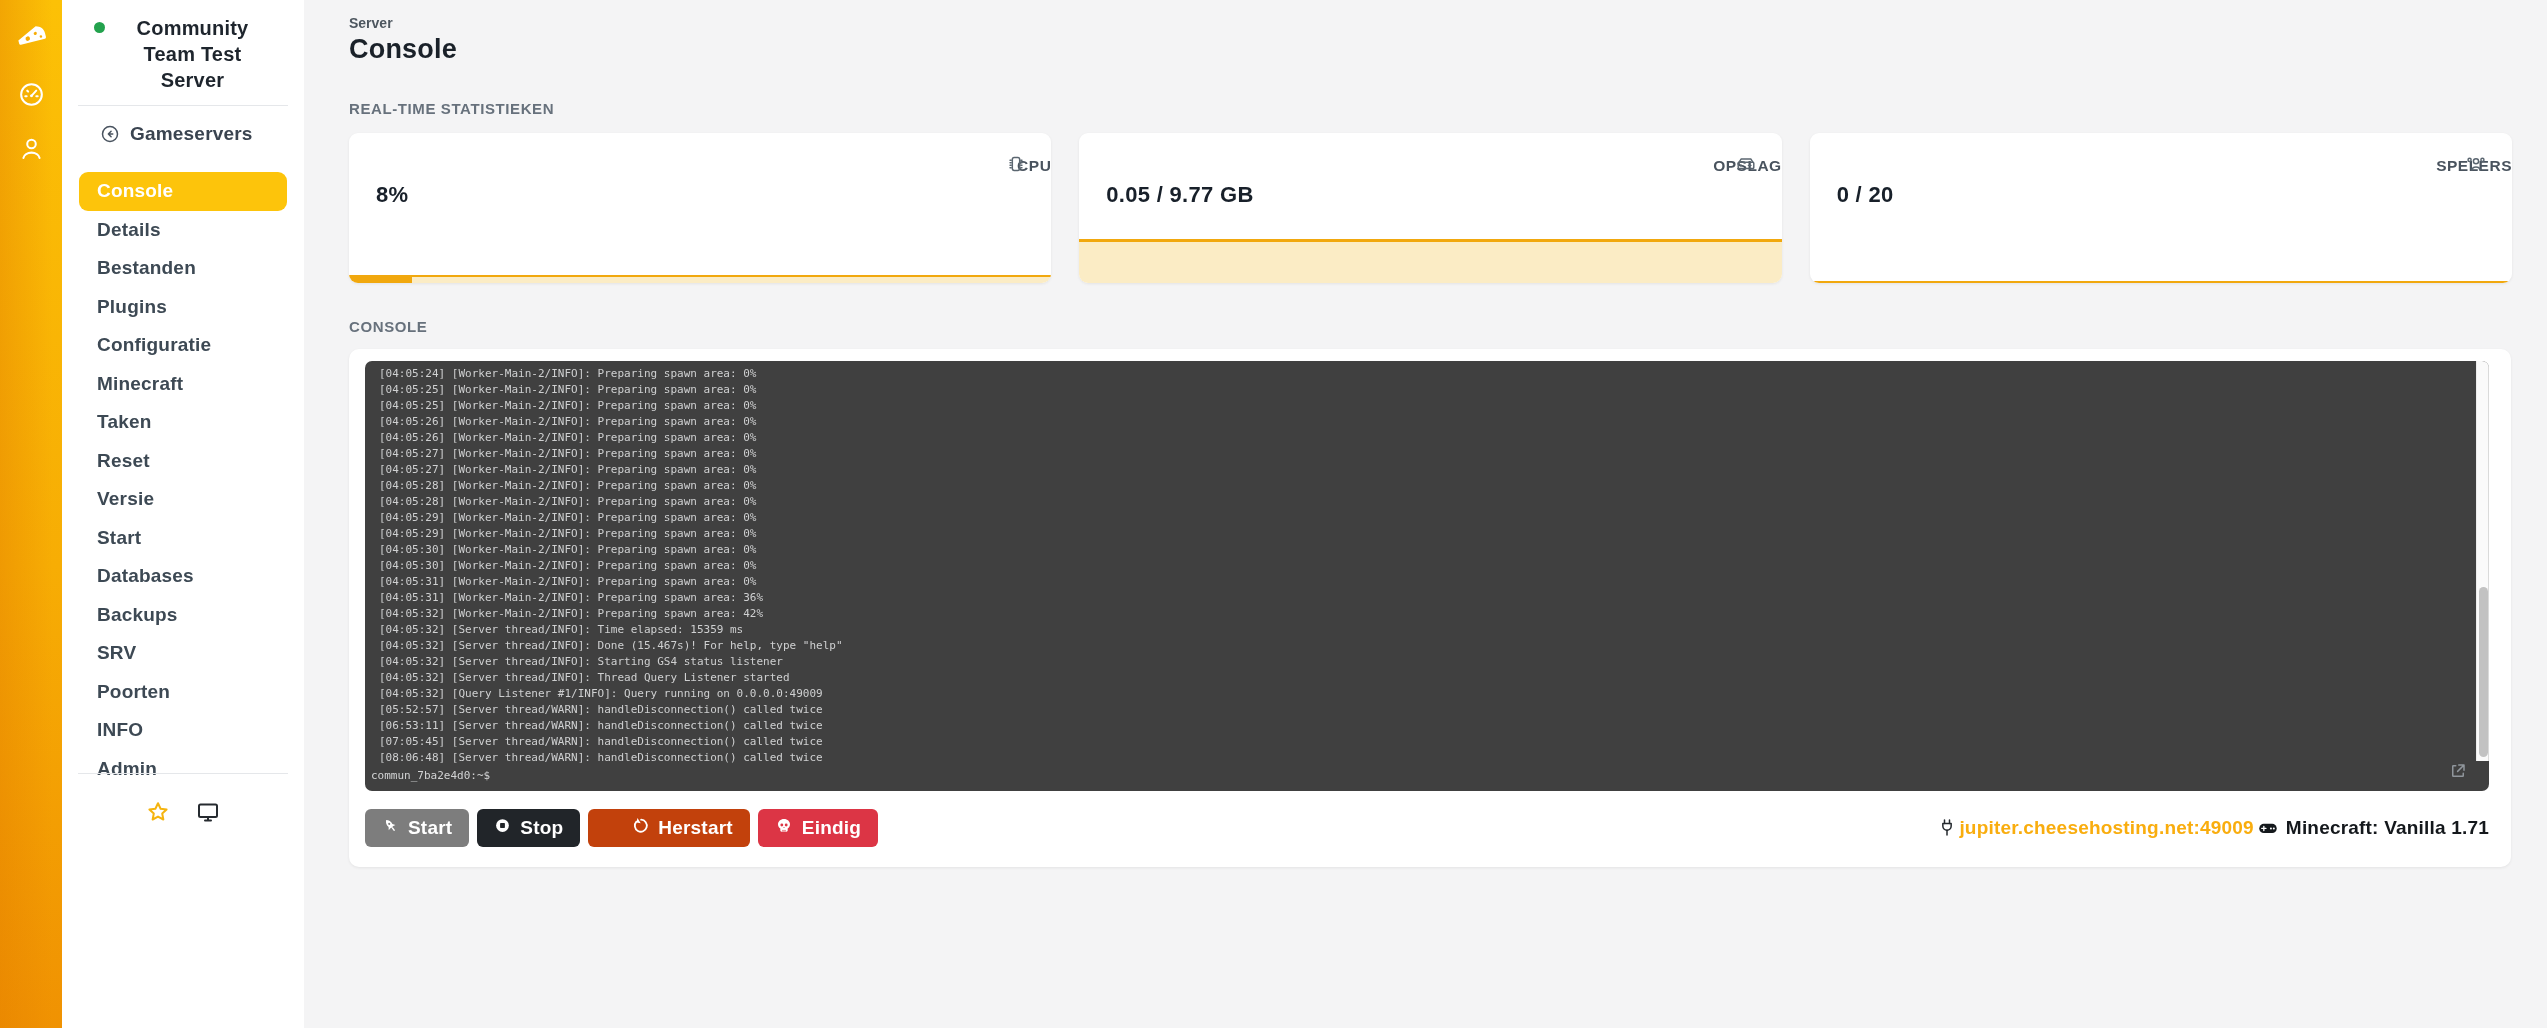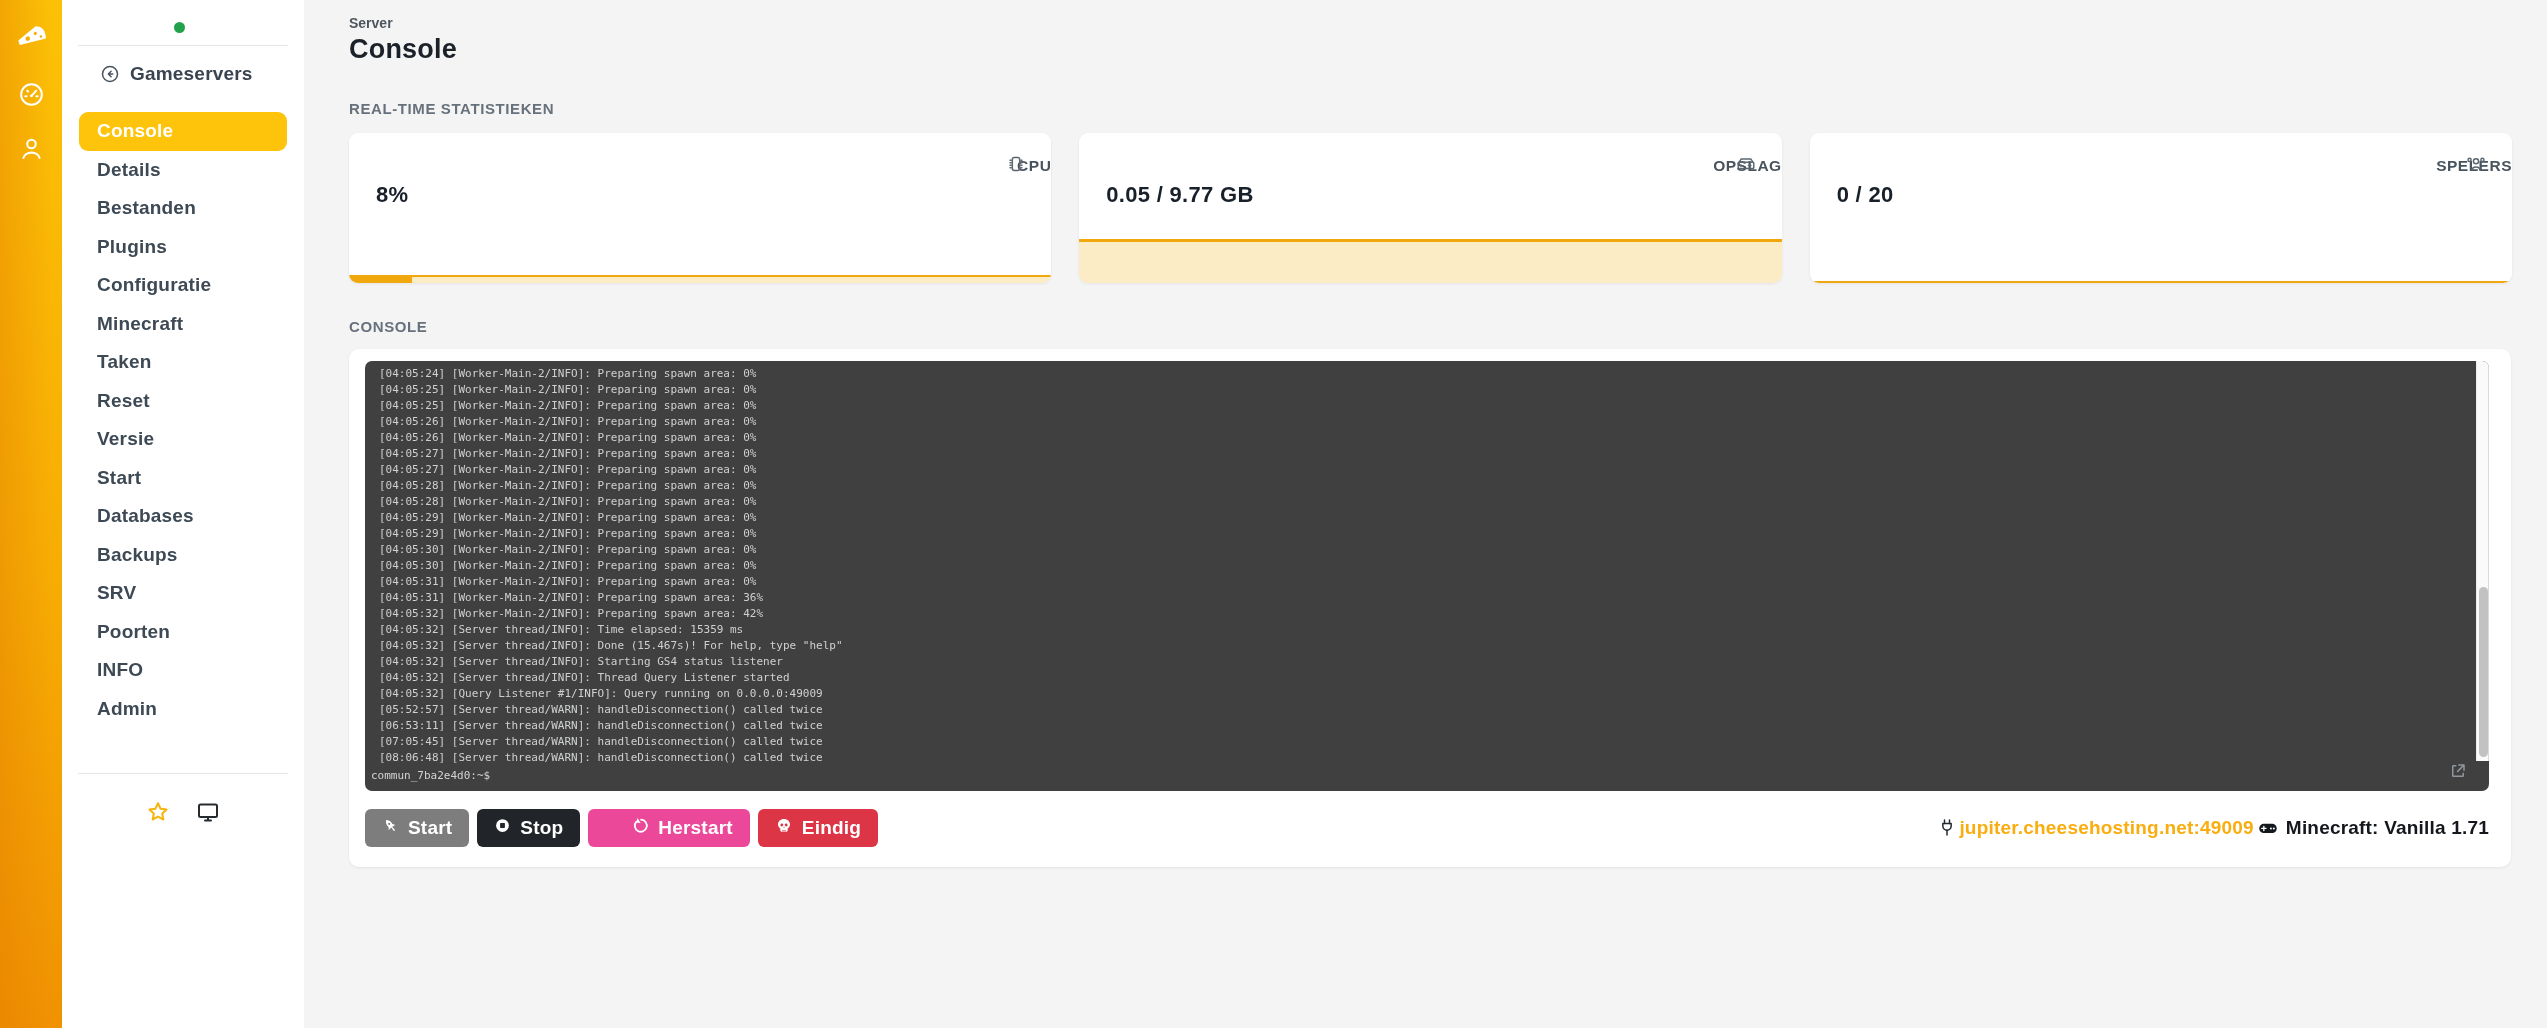--- a/index.html
+++ b/index.html
@@ -91,21 +91,21 @@
     position:absolute; left:16px; right:22px; top:460px; height:38px;
     display:flex; align-items:center; gap:8px;
   }
   .btn {
     height:38px; display:inline-flex; align-items:center; gap:9px; padding:0 17px;
     border:none; border-radius:6px; color:#fff; font-family:inherit;
     font-size:19px; font-weight:bold; letter-spacing:.2px; cursor:pointer;
   }
   .btn-start   { background:#7d7d7d; }
   .btn-stop    { background:#212529; }
-  .btn-restart { background:#ec4899;padding-left:43px; }
+  .btn-restart { background:#c2410c;padding-left:43px; }
   .btn-kill    { background:#dc3545; }
 
   .server-meta { margin-left:auto; display:flex; align-items:center; gap:2px; }
   .address-link { font-size:19px; font-weight:600; color:#f9ad0e; text-decoration:none; letter-spacing:.2px; }
   .game-label { font-size:19px; font-weight:bold; color:#14181c; margin-left:4px; letter-spacing:.2px; }
   .meta-icon { color:#23282d; display:flex; }
 </style>
 </head>
 <body>
 
@@ -134,20 +134,21 @@
         <circle cx="12" cy="8" r="3.8"></circle>
         <path d="M4.8 20.5 a7.3 5.8 0 0 1 14.4 0"></path>
       </svg>
     </span>
   </div>
 </div>
 
 <div id="sidebar">
   <div class="server-head">
     <span class="status-dot"></span>
+    <div class="server-name">Community Team Test Server</div>
   </div>
   <div class="side-divider"></div>
 
   <div class="back-row">
     <span class="meta-icon">
       <svg width="20" height="20" viewBox="0 0 24 24" fill="none" stroke="#49535f" stroke-width="1.8" stroke-linecap="round" stroke-linejoin="round">
         <circle cx="12" cy="12" r="9"></circle>
         <path d="M13.3 8.7 L10 12 l3.3 3.3 M10 12 h5.3"></path>
       </svg>
     </span>

